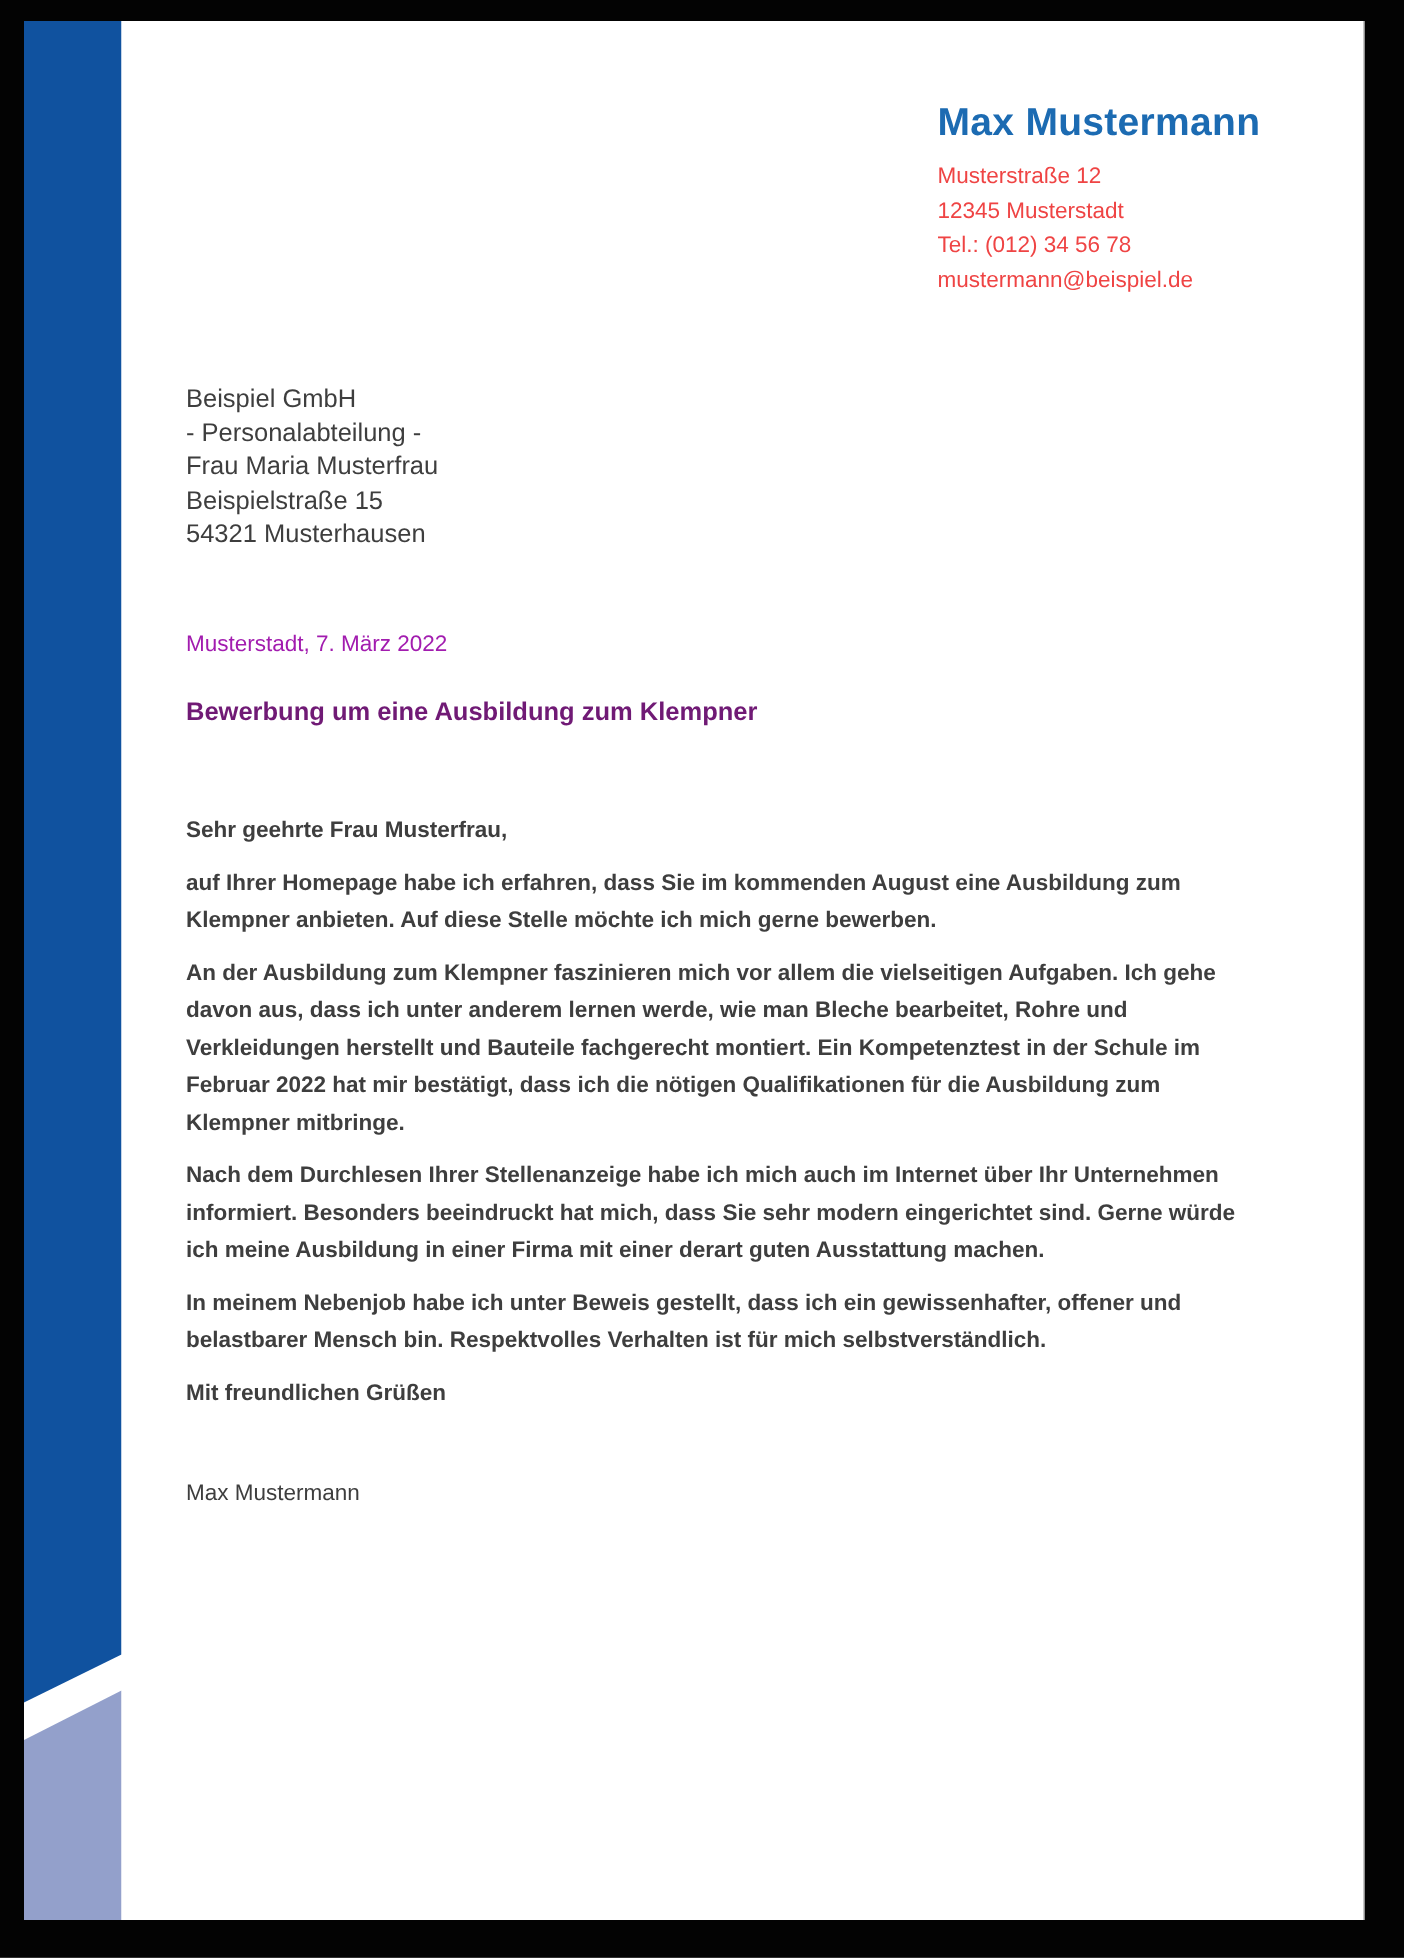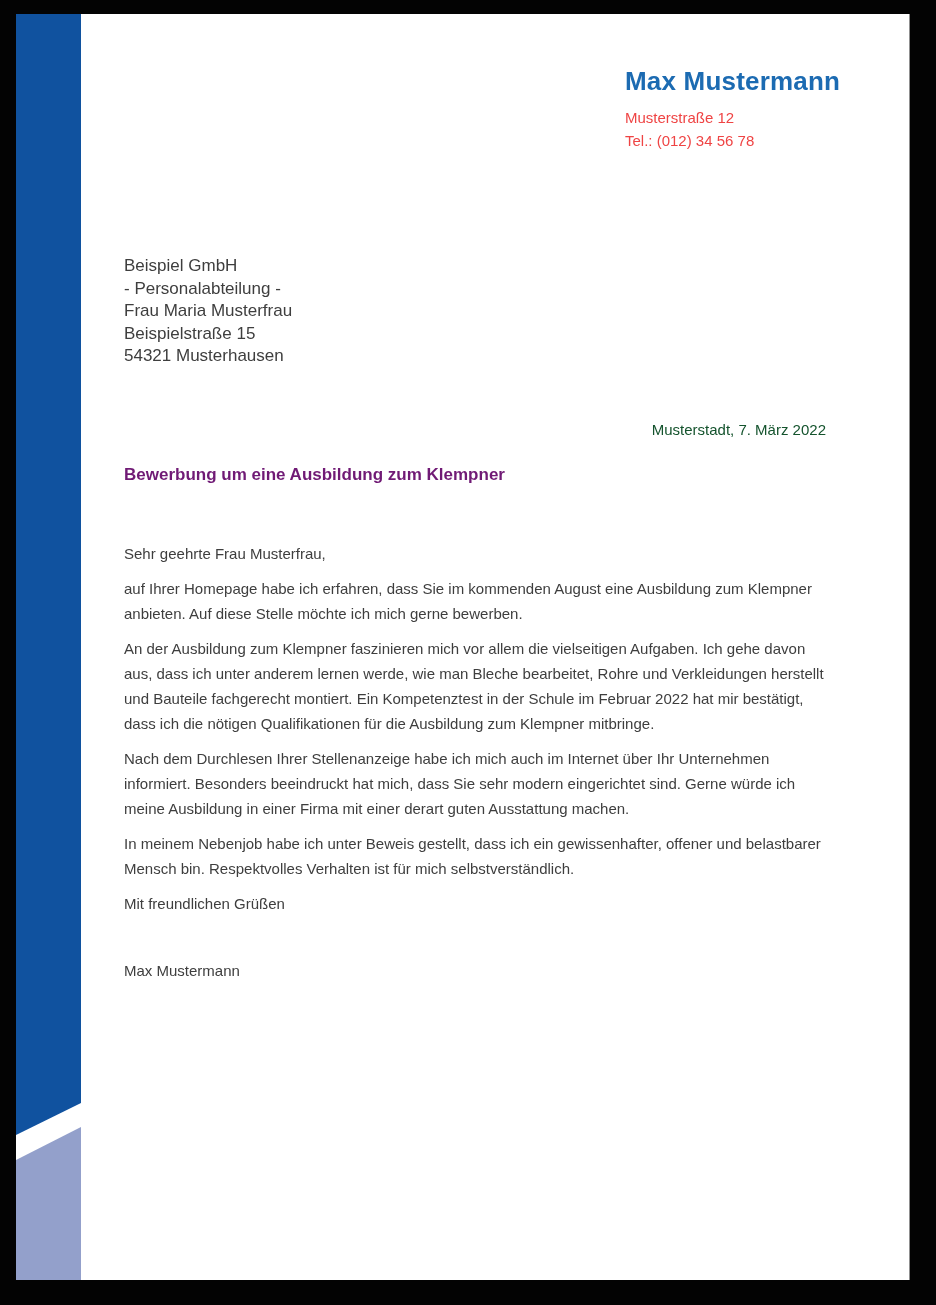--- a/index.html
+++ b/index.html
@@ -61,23 +61,22 @@
   .recipient-line {
     font-size: 17px;
     line-height: 22.5px;
     color: #3e3e3e;
   }
   .date-line {
     position: absolute;
     left: 108px;
     top: 407px;
     width: 702px;
-    text-align: right;
     font-size: 15px;
-    color: #14532d;
+    color: #a21caf;
   }
   .subject {
     position: absolute;
     left: 108px;
     top: 451px;
     width: 702px;
     font-size: 17px;
     font-weight: 700;
     color: #701a75;
   }
@@ -85,20 +84,21 @@
     position: absolute;
     left: 108px;
     top: 527px;
     width: 702px;
     font-size: 15px;
     line-height: 25px;
     color: #3e3e3e;
   }
   .body-text p {
     margin: 0 0 10px 0;
+    font-weight: bold;
   }
   .body-text p.salutation { margin-bottom: 10px; }
   .body-text p.closing { margin-bottom: 0; }
   .signature {
     margin-top: 42px;
     font-size: 15px;
     color: #3e3e3e;
   }
 </style>
 </head>
@@ -108,21 +108,23 @@
   <div class="page">
 
     <svg class="stripe" viewBox="0 0 65 1266" preserveAspectRatio="none" xmlns="http://www.w3.org/2000/svg">
       <polygon points="0,0 65,0 65,1089 0,1121" fill="#10529f"></polygon>
       <polygon points="0,1146 65,1113 65,1266 0,1266" fill="#93a0cb"></polygon>
     </svg>
 
     <div class="sender">
       <div class="sender-name" style="color:#1c6bb2">Max Mustermann</div>
       <div class="sender-line">Musterstraße 12</div>
+      <div class="sender-line">12345 Musterstadt</div>
       <div class="sender-line">Tel.: (012) 34 56 78</div>
+      <div class="sender-line">mustermann@beispiel.de</div>
     </div>
 
     <div class="recipient">
       <div class="recipient-line">Beispiel GmbH</div>
       <div class="recipient-line">- Personalabteilung -</div>
       <div class="recipient-line">Frau Maria Musterfrau</div>
       <div class="recipient-line">Beispielstraße 15</div>
       <div class="recipient-line">54321 Musterhausen</div>
     </div>
 

